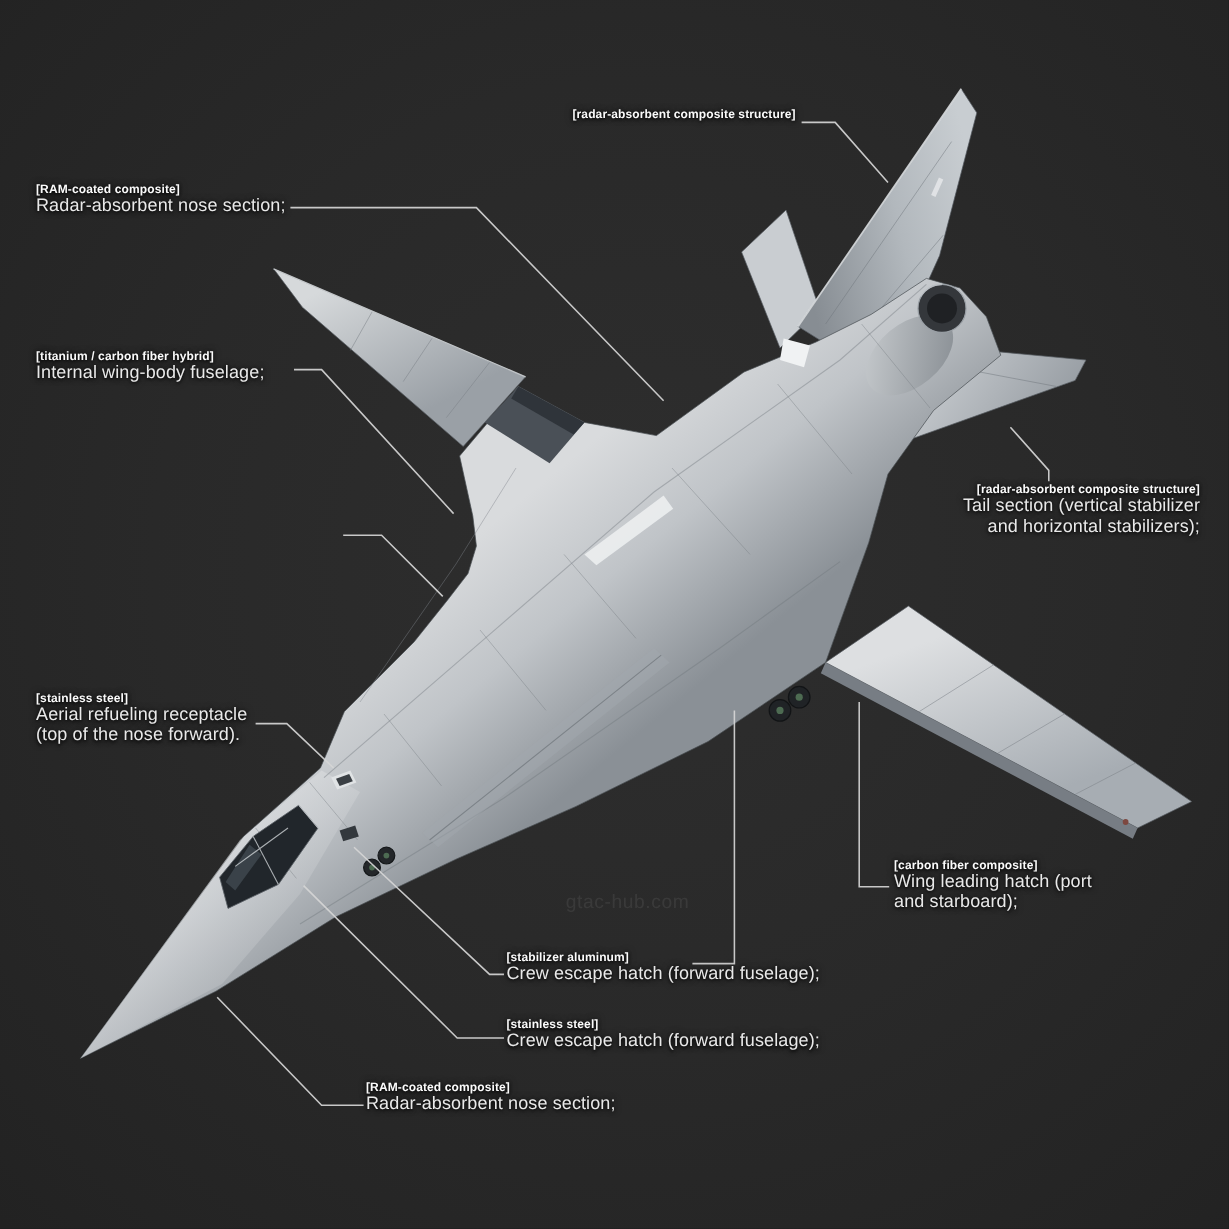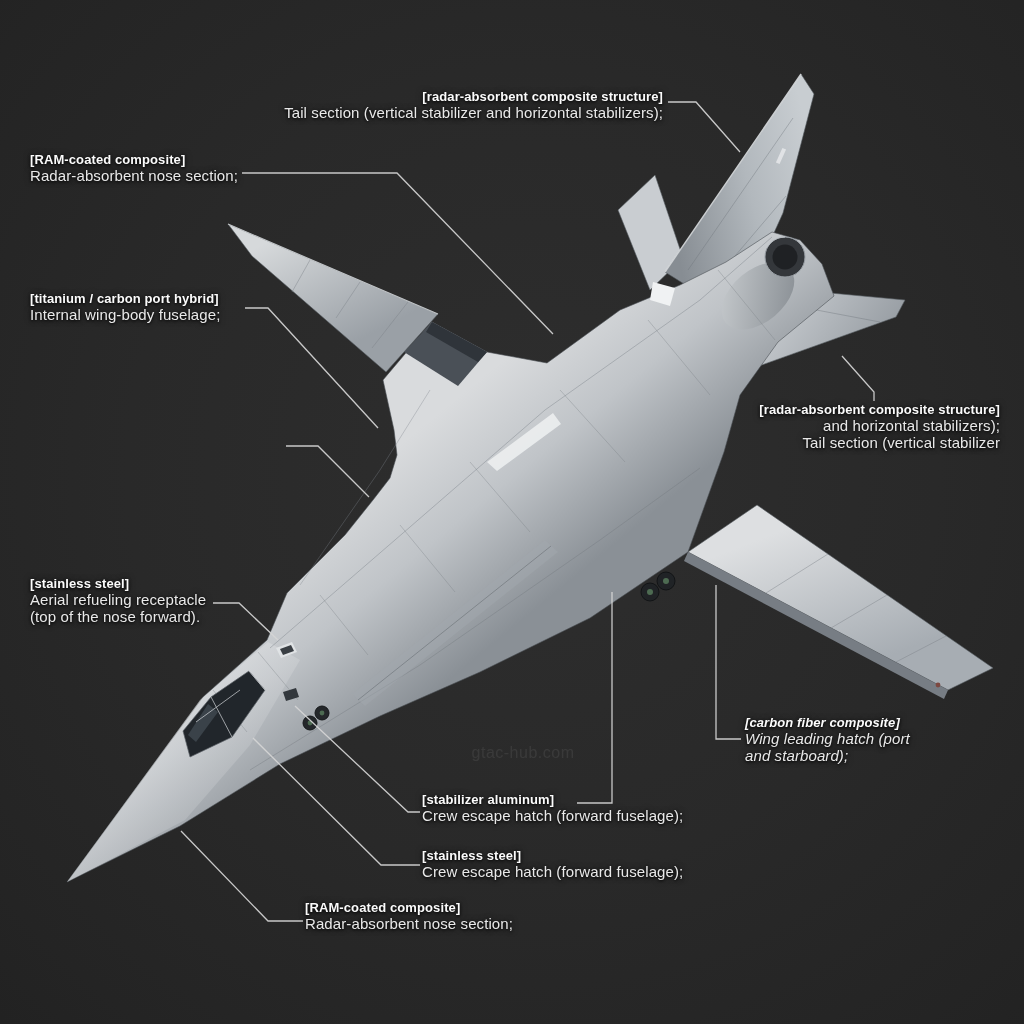--- a/index.html
+++ b/index.html
@@ -7,21 +7,21 @@
     position:relative;width:1024px;height:1024px;overflow:hidden;
     background:radial-gradient(ellipse 900px 900px at 52% 46%, #2e2e2e 0%, #292929 45%, #242424 75%, #1f1f1f 100%);
     font-family:"Liberation Sans",sans-serif;
   }
   #aircraft-svg{position:absolute;left:0;top:0;}
   .label{
     position:absolute;color:#e9e9e9;font-size:15px;line-height:1.13;
     white-space:nowrap;text-shadow:0 1px 3px rgba(0,0,0,.95), 0 0 6px rgba(0,0,0,.5);
     letter-spacing:.1px;
   }
-  .label .mat{font-weight:bold;font-size:13px;color:#fbfbfb;}
+  .label .mat{font-weight:bold;font-size:10px;color:#fbfbfb;}
   .label.right{text-align:right;}
   #watermark{
     position:absolute;left:468px;top:744px;width:110px;text-align:center;
     color:rgba(255,255,255,0.075);font-size:16px;letter-spacing:.5px;
     font-family:"Liberation Sans",sans-serif;text-shadow:none;
   }
 </style>
 </head>
 <body>
 
@@ -158,47 +158,46 @@
       <polyline points="716,585 716,739 741,739"></polyline>
       <polyline points="295,706 408,812 420,812"></polyline>
       <polyline points="577,803 612,803 612,592"></polyline>
       <polyline points="253,738 381,865 420,865"></polyline>
       <polyline points="181,831 268,921 303,921"></polyline>
     </g>
   </svg>
 
   <div class="label right" style="right:361px;top:90px;">
     <div class="mat">[radar-absorbent composite structure]</div>
-    <div>Tail section (vertical stabilizer and horizontal stabilizers);</div>
   </div>
 
   <div class="label" style="left:30px;top:153px;">
     <div class="mat">[RAM-coated composite]</div>
     <div>Radar-absorbent nose section;</div>
   </div>
 
   <div class="label" style="left:30px;top:292px;">
-    <div class="mat">[titanium / carbon port hybrid]</div>
+    <div class="mat">[titanium / carbon fiber hybrid]</div>
     <div>Internal wing-body fuselage;</div>
   </div>
 
 
   <div class="label" style="left:30px;top:577px;">
     <div class="mat">[stainless steel]</div>
     <div>Aerial refueling receptacle</div>
     <div>(top of the nose forward).</div>
   </div>
 
   <div class="label right" style="right:24px;top:403px;">
     <div class="mat">[radar-absorbent composite structure]</div>
+    <div>Tail section (vertical stabilizer</div>
     <div>and horizontal stabilizers);</div>
-    <div>Tail section (vertical stabilizer</div>
-  </div>
-
-  <div class="label" style="left:745px;top:716px;font-style:italic;">
+  </div>
+
+  <div class="label" style="left:745px;top:716px;">
     <div class="mat">[carbon fiber composite]</div>
     <div>Wing leading hatch (port</div>
     <div>and starboard);</div>
   </div>
 
   <div class="label" style="left:422px;top:793px;">
     <div class="mat">[stabilizer aluminum]</div>
     <div>Crew escape hatch (forward fuselage);</div>
   </div>
 

